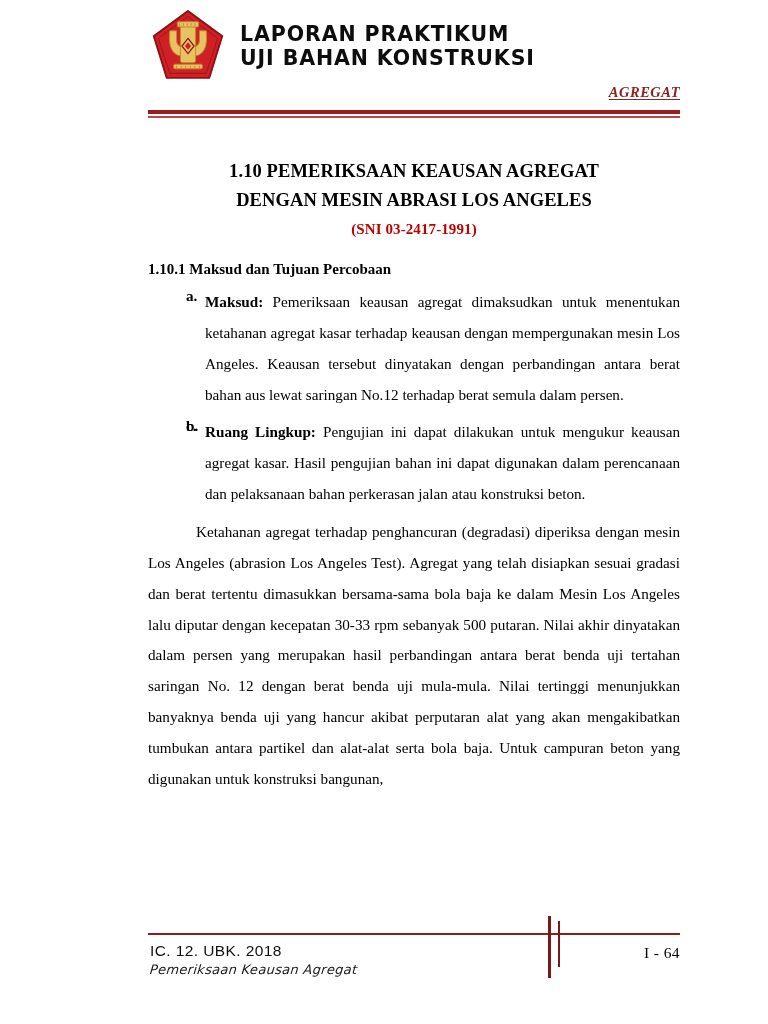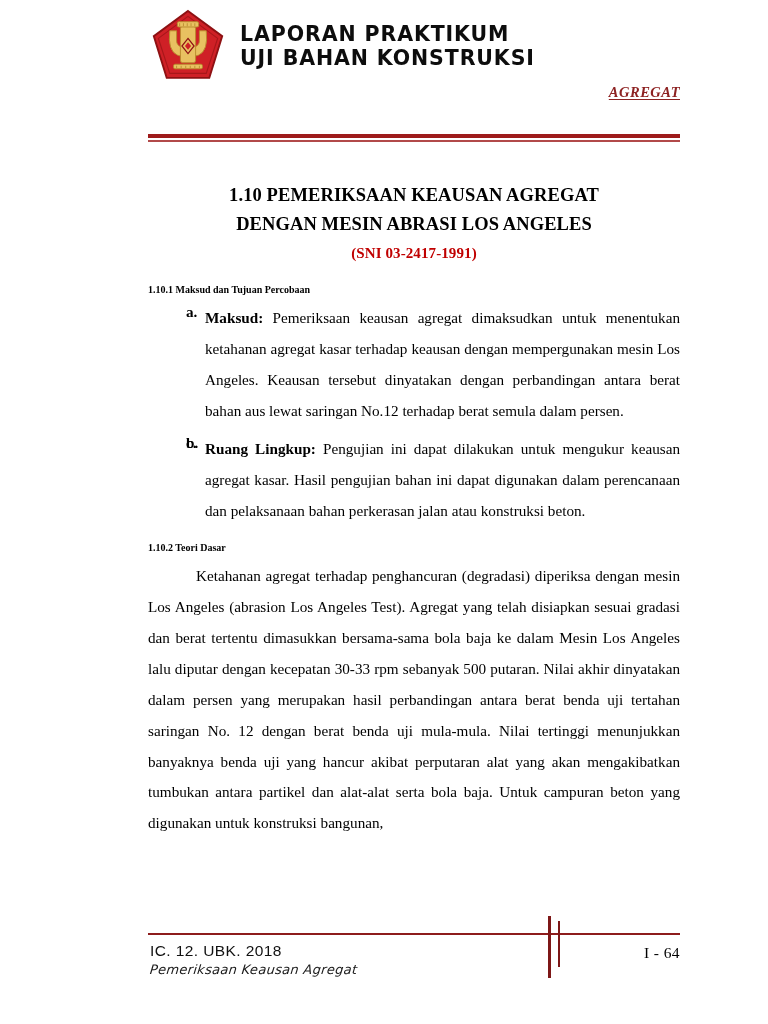--- a/index.html
+++ b/index.html
@@ -22,21 +22,21 @@
     left: 0; top: 0;
     width: 768px;
     height: 1024px;
     box-sizing: border-box;
     padding: 0 88px 0 148px;
   }
 
   
   .doc-header {
     position: relative;
-    height: 142px;
+    height: 118px;
   }
   .brand {
     display: flex;
     align-items: center;
     padding-top: 14px;
     height: 78px;
     box-sizing: border-box;
   }
   .logo {
     width: 76px;
@@ -106,21 +106,21 @@
     margin-top: 6px;
     letter-spacing: 0.1px;
   }
 
   
   .body-area {
     padding-top: 20px;
     font-size: 15.2px;
   }
   h2.sub-heading {
-    font-size: 10px;
+    font-size: 15px;
     font-weight: bold;
     margin: 0 0 6px 0;
     line-height: 1.5;
     font-family: Liberation Serif, serif;
   }
   h2.sub-heading.spaced-top { margin-top: 14px; }
 
   ol.lettered {
     list-style: none;
     margin: 0;
@@ -277,21 +277,20 @@
       </li>
       <li>
         <span class="marker">b.</span>
       </li>
       <li>
         <span class="marker">c.</span>
         <p class="para"><span class="lead">Ruang Lingkup:</span><span> Pengujian ini dapat dilakukan untuk mengukur keausan agregat kasar. Hasil pengujian bahan ini dapat digunakan dalam perencanaan dan pelaksanaan bahan perkerasan jalan atau konstruksi beton.</span></p>
       </li>
     </ol>
 
-    <h2 class="sub-heading spaced-top">1.10.2 Teori Dasar</h2>
 
     <p class="para indented teori-para">Ketahanan agregat terhadap penghancuran (degradasi) diperiksa dengan mesin Los Angeles (abrasion Los Angeles Test). Agregat yang telah disiapkan sesuai gradasi dan berat tertentu dimasukkan bersama-sama bola baja ke dalam Mesin Los Angeles lalu diputar dengan kecepatan 30-33 rpm sebanyak 500 putaran. Nilai akhir dinyatakan dalam persen yang merupakan hasil perbandingan antara berat benda uji tertahan saringan No. 12 dengan berat benda uji mula-mula. Nilai tertinggi menunjukkan banyaknya benda uji yang hancur akibat perputaran alat yang akan mengakibatkan tumbukan antara partikel dan alat-alat serta bola baja. Untuk campuran beton yang digunakan untuk konstruksi bangunan,</p>
   </div>
 
   <div class="doc-footer">
     <div class="footer-rule"></div>
     <div class="footer-bar-tall"></div>
     <div class="footer-bar-short"></div>
 
     <div class="footer-left">

